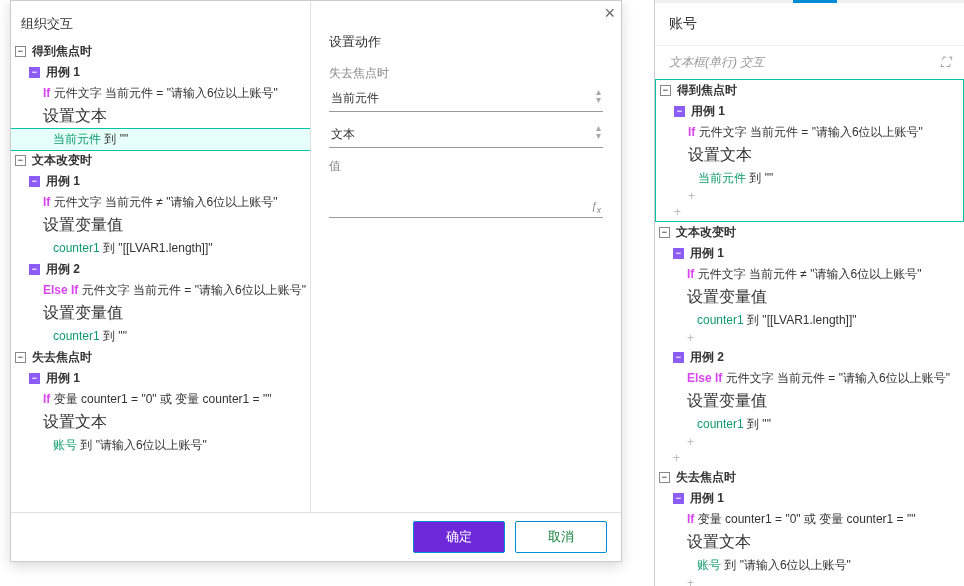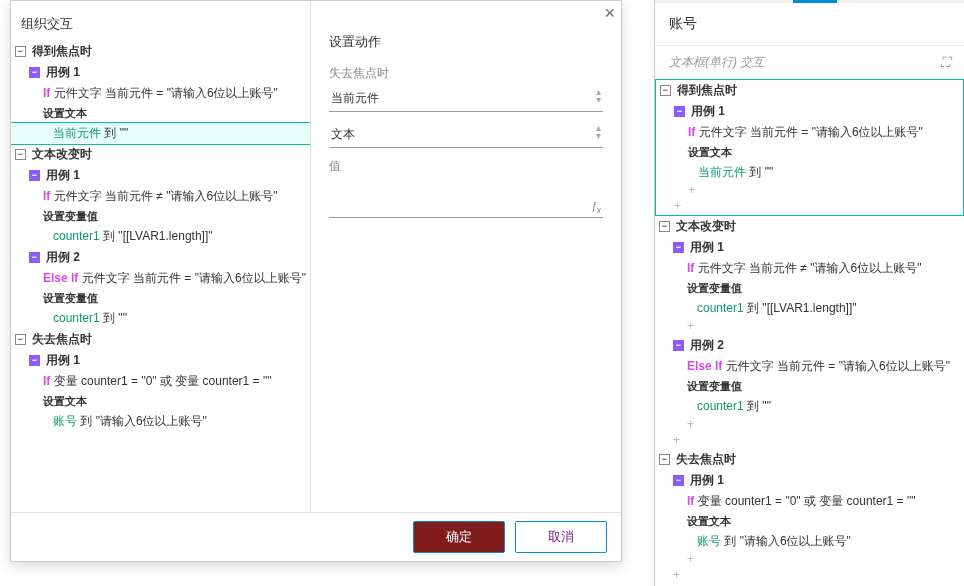--- a/index.html
+++ b/index.html
@@ -23,43 +23,43 @@
 .tree-scroll.noborder { border: none; }
 
 
 .tree-event { }
 .tree-event-head { display: flex; align-items: center; padding: 2px 0 2px 4px; font-size: 12px; font-weight: bold; }
 .collapse-btn { width: 11px; height: 11px; border: 1px solid #888; display: inline-flex; align-items: center; justify-content: center; font-size: 9px; line-height: 1; background: #fff; color: #555; margin-right: 6px; }
 .case-head { display: flex; align-items: center; padding: 2px 0 2px 18px; font-size: 12px; font-weight: bold; }
 .case-badge { width: 11px; height: 11px; background: #8b5cf6; margin-right: 6px; display: inline-flex; align-items: center; justify-content: center; color:#fff; font-size: 9px; line-height:1; }
 .cond { padding: 2px 0 2px 32px; font-size: 12px; }
 .cond .kw { color: #d946ef; font-weight: bold; }
-.action-label { padding: 2px 0 2px 32px; font-size: 11px; font-weight: bold; }
+.action-label { padding: 2px 0 2px 32px; font-size: 16px; font-weight: normal; }
 .action-detail { padding: 2px 0 2px 42px; font-size: 12px; }
 .action-detail .target { color: #0f9b6c; }
 .action-detail .rest { color: #333; }
 .plus-row { padding: 0 0 2px 32px; color: #bbb; font-size: 12px; }
 .selected-box { outline: 1px solid #00c4a7; background: #e6fffa; }
 
 
 .rp-select-wrap { border: 1px solid #00c4a7; margin: 0; }
 
 
 .form-label { font-size: 12px; color: #888; margin-top: 6px; margin-bottom: 4px; }
 .form-select { width: 100%; border: none; border-bottom: 1px solid #999; padding: 4px 18px 4px 2px; font-size: 12px; color: #333; background: transparent; position: relative; }
 .sel-wrap { position: relative; margin-bottom: 10px; }
 .sel-arrows { position: absolute; right: 2px; top: 2px; font-size: 10px; color: #aaa; line-height: 8px; }
 .form-input-wrap { position: relative; margin-top: 20px; }
 .form-input { width: 100%; border: none; border-bottom: 1px solid #999; padding: 4px 18px 4px 2px; font-size: 12px; background: transparent; }
 .fx { position: absolute; right: 2px; top: 6px; font-size: 10px; font-style: italic; color: #888; }
 
 
 .modal-footer { display: flex; justify-content: flex-end; gap: 10px; padding: 8px 14px; border-top: 1px solid #e0e0e0; }
-.btn { min-width: 92px; padding: 6px 18px; font-size: 13px; border: 1px solid #008dd6; border-radius: 2px; background: #fff; color: #701a75; cursor: pointer; text-align: center; }
-.btn-primary { background: #7f1d1d; color: #fff; }
+.btn { min-width: 92px; padding: 6px 18px; font-size: 13px; border: 1px solid #008dd6; border-radius: 2px; background: #fff; color: #15803d; cursor: pointer; text-align: center; }
+.btn-primary { background: #6d28d9; color: #fff; }
 
 
 .rp-tabbar { height: 3px; background: #f0f0f0; position: relative; }
 .rp-tabbar .ind { position: absolute; left: 138px; width: 44px; height: 3px; background: #008dd6; top: 0; }
 
 
 ::-webkit-scrollbar { width: 8px; }
 ::-webkit-scrollbar-thumb { background: #ccc; }
 </style>
 </head>

